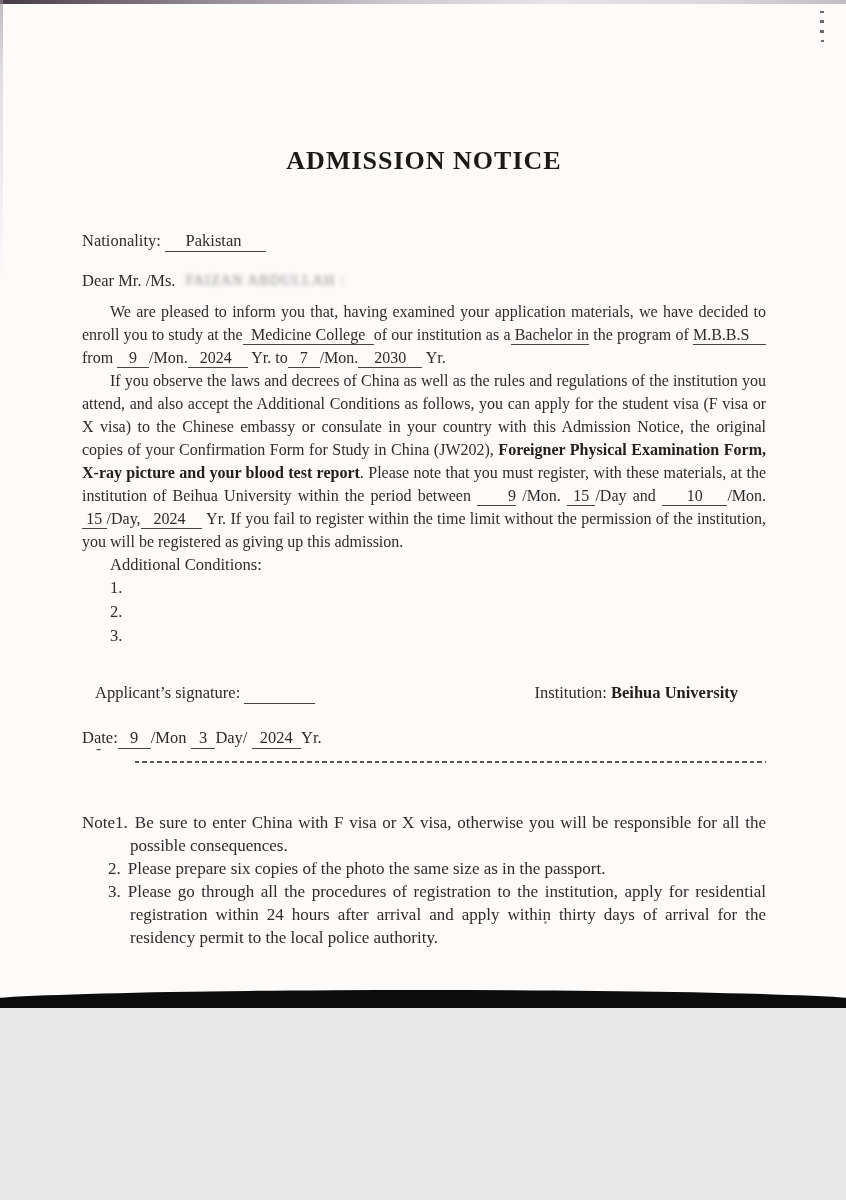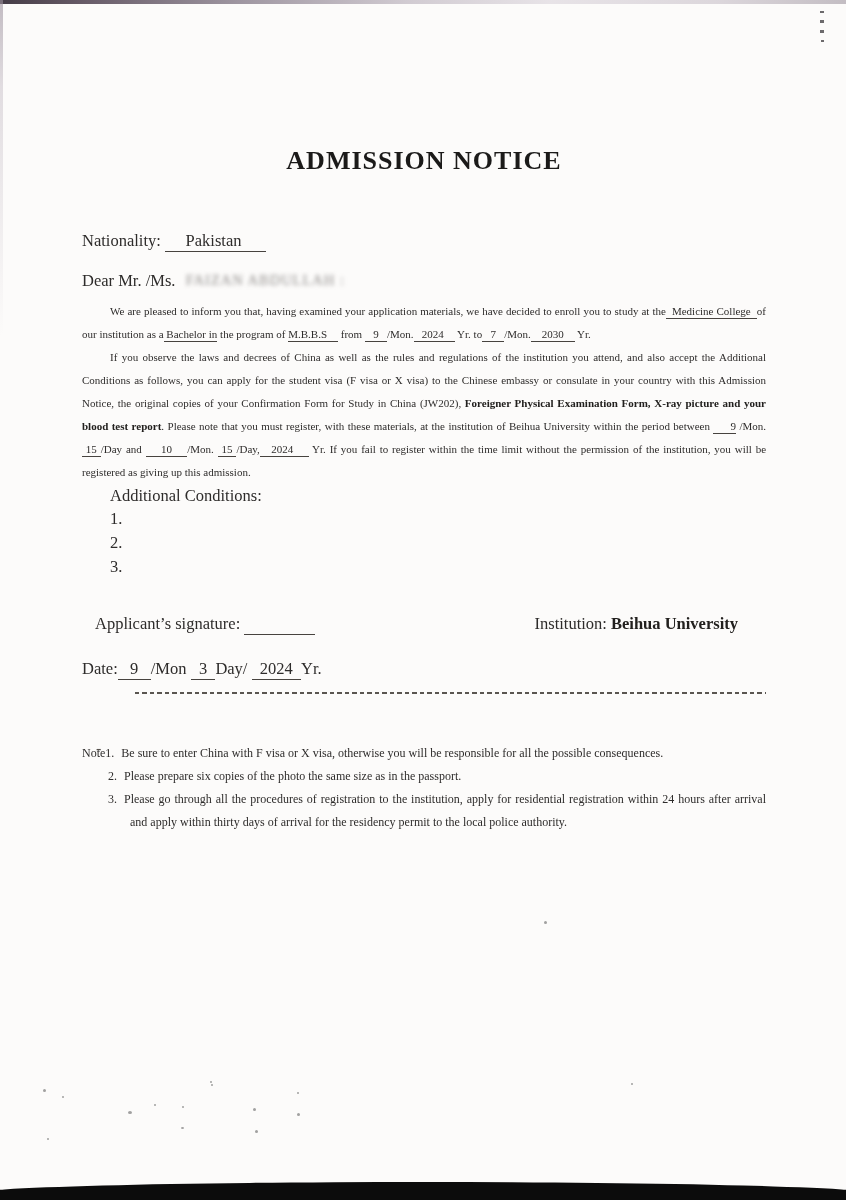--- a/index.html
+++ b/index.html
@@ -1,20 +1,20 @@
 <!DOCTYPE html>
 <html><head>
 <meta charset="utf-8">
 <style>
   * { margin: 0; padding: 0; box-sizing: border-box; }
   html, body { background: #e8e8e8; }
   .page {
     position: relative;
     width: 846px;
-    height: 1200px;
+    height: 1008px;
     margin: 0 auto;
     background: #fcfbfa;
     overflow: hidden;
     font-family: "Liberation Serif", "DejaVu Serif", serif;
     color: #2e2c2b;
   }
   
   .edge-top {
     position: absolute; top: 0; left: 0; right: 0; height: 4px;
     background: linear-gradient(90deg, #241a26 0%, #4d3f4e 10%, #8d8390 28%,
@@ -59,21 +59,21 @@
   .blur-name {
     display: inline-block;
     filter: blur(2.3px);
     color: #8d8a88;
     font-size: 14.5px;
     letter-spacing: 1px;
     transform: translateY(-1px);
     margin-left: 6px;
   }
   .para {
-    font-size: 11px;
+    font-size: 16px;
     line-height: 23px;
     text-align: justify;
     text-indent: 28px;
   }
   .p1 { margin-top: 7px; }
   .addl-label { margin-left: 28px; }
   .addl-item { margin-left: 28px; line-height: 24px; }
   .sig-row {
     display: flex; justify-content: space-between;
     margin-top: 33px;
@@ -91,21 +91,21 @@
     margin-left: 53px;
     height: 3px;
     background: repeating-linear-gradient(90deg, #5a5550 0 4.5px, transparent 4.5px 7.5px);
     background-size: auto 2px;
     background-repeat: repeat-x;
     background-position: 0 50%;
   }
   .stray-mark { position: absolute; left: 14px; top: 740px; font-size: 16px; color: #55504c; }
   .notes { margin-top: 48px; }
   .note {
-    font-size: 12px;
+    font-size: 17px;
     line-height: 23px;
     text-align: justify;
     margin-left: 48px;
   }
   .note-1 { text-indent: -48px; }
   .note-2, .note-3 { text-indent: -22px; }
   .note .marker { padding-right: 7px; }
 </style>
 </head>
 <body>

